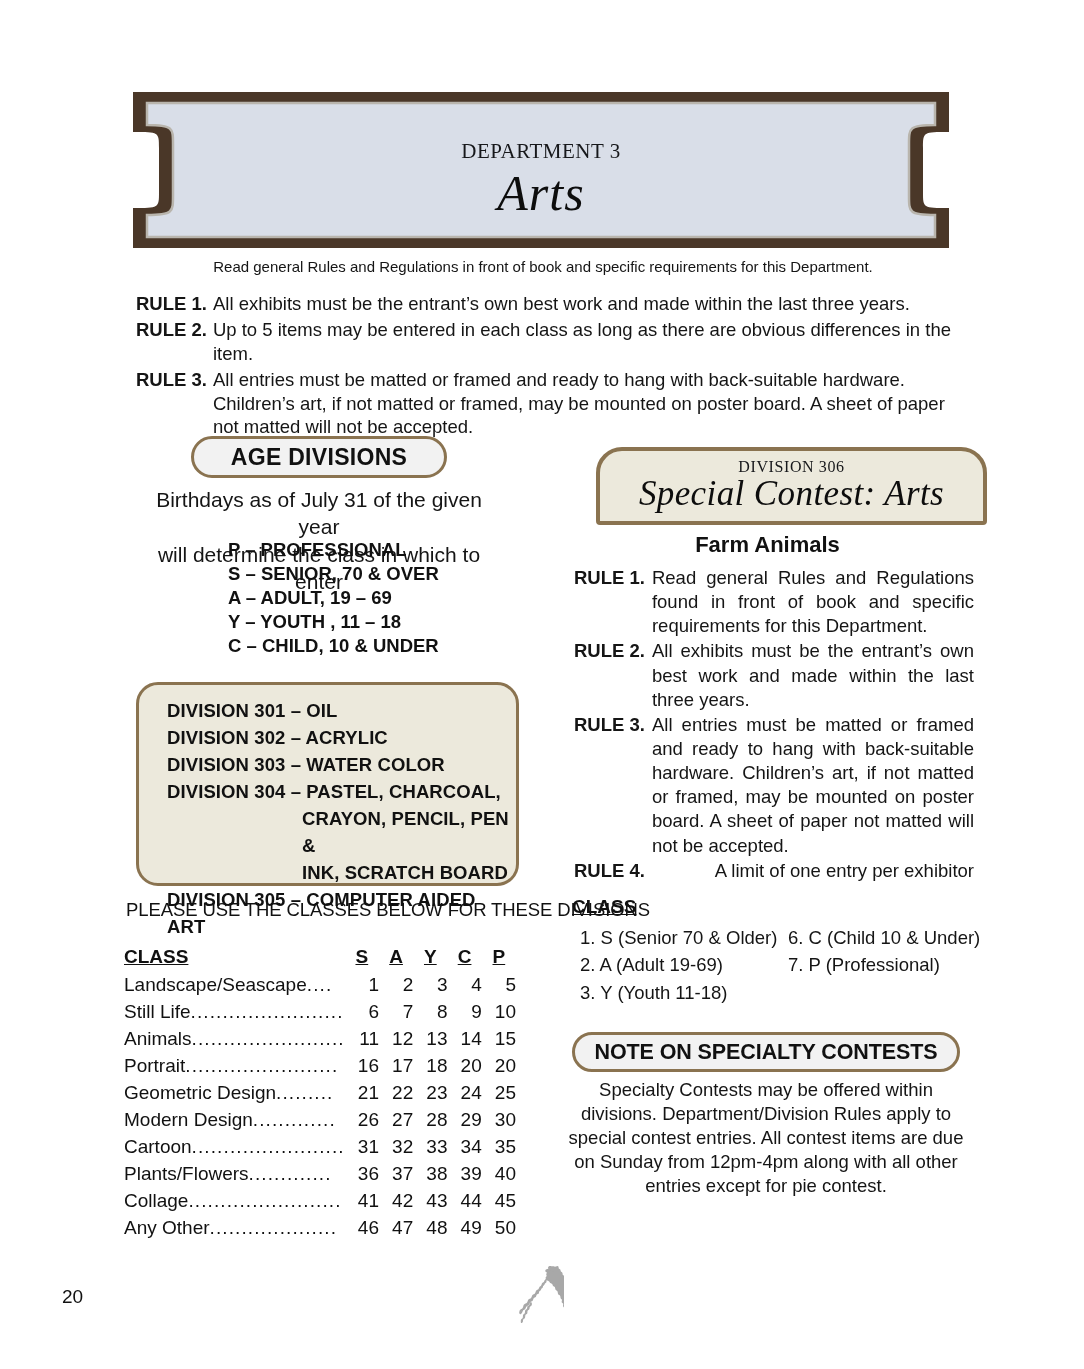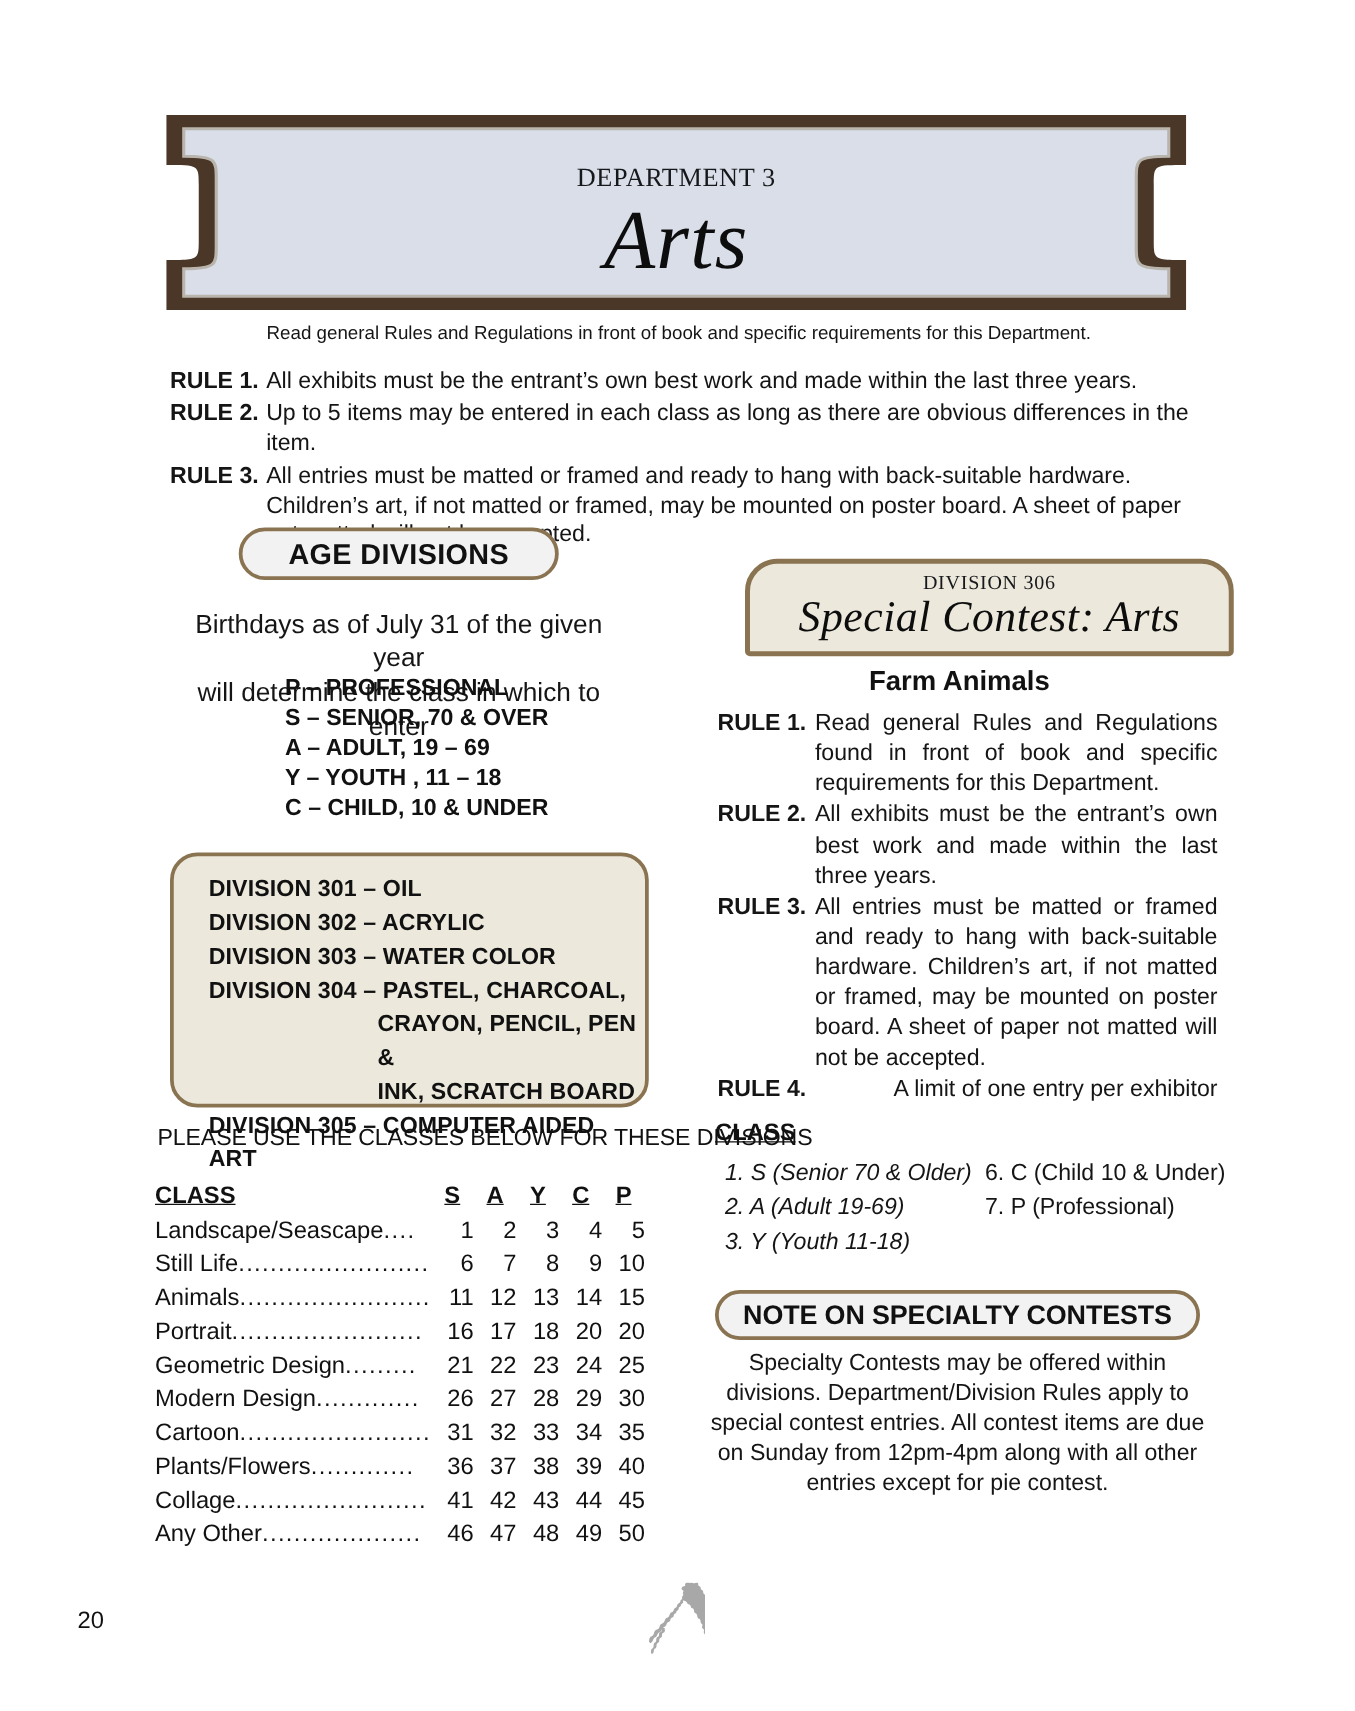--- a/index.html
+++ b/index.html
@@ -38,21 +38,21 @@
   .dept-label {
     font-family: "Liberation Serif", serif;
     font-size: 21px;
     letter-spacing: 0.5px;
     color: #17181b;
     margin-top: 16px;
   }
   .dept-title {
     font-family: "Liberation Serif", serif;
     font-style: italic;
-    font-size: 67px;
+    font-size: 50px;
     line-height: 1.0;
     color: #0d0d0d;
     margin-top: 4px;
     letter-spacing: 1px;
   }
 
   
   .intro {
     position: absolute;
     left: 133px;
@@ -91,21 +91,21 @@
     border-radius: 26px;
     background: #f2f2f2;
     text-align: center;
     font-weight: bold;
     color: #111;
   }
 
   .age-pill {
     position: absolute;
     left: 191px;
-    top: 422px;
+    top: 436px;
     width: 256px;
     height: 42px;
     font-size: 23px;
     line-height: 36px;
     letter-spacing: 0.3px;
   }
 
   .age-sub {
     position: absolute;
     left: 133px;
@@ -265,21 +265,21 @@
     position: absolute;
     left: 580px;
     top: 924px;
     width: 400px;
     display: flex;
     font-size: 18.5px;
     color: #151515;
     line-height: 1.48;
   }
   .crc-col { flex: 0 0 auto; }
-  .crc-col.a { width: 208px; font-style: italic; }
+  .crc-col.a { width: 208px; }
 
   .note-pill {
     position: absolute;
     left: 572px;
     top: 1032px;
     width: 388px;
     height: 40px;
     font-size: 21.5px;
     line-height: 34px;
     letter-spacing: -0.1px;

